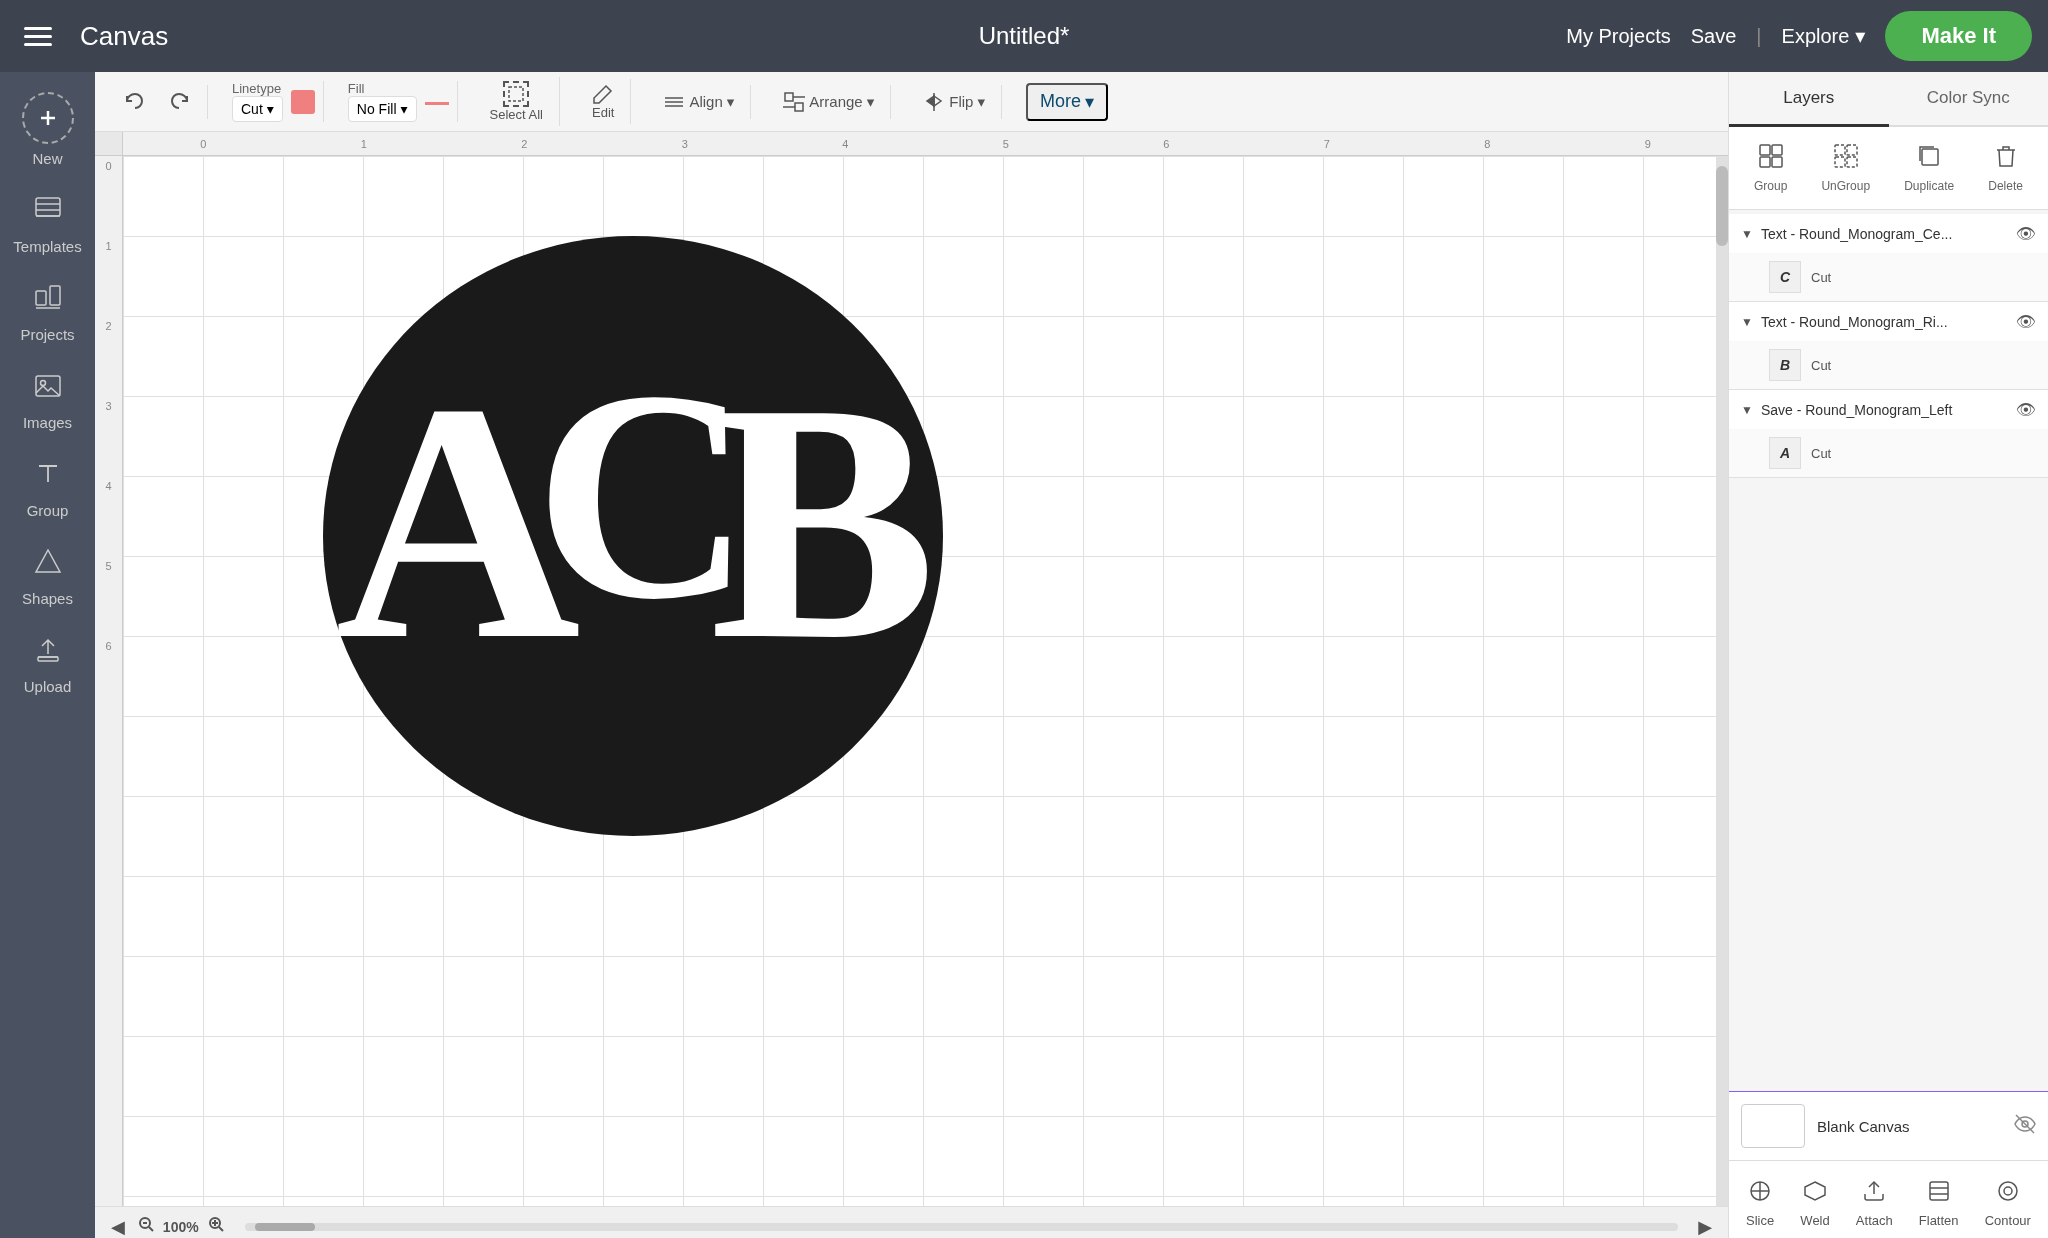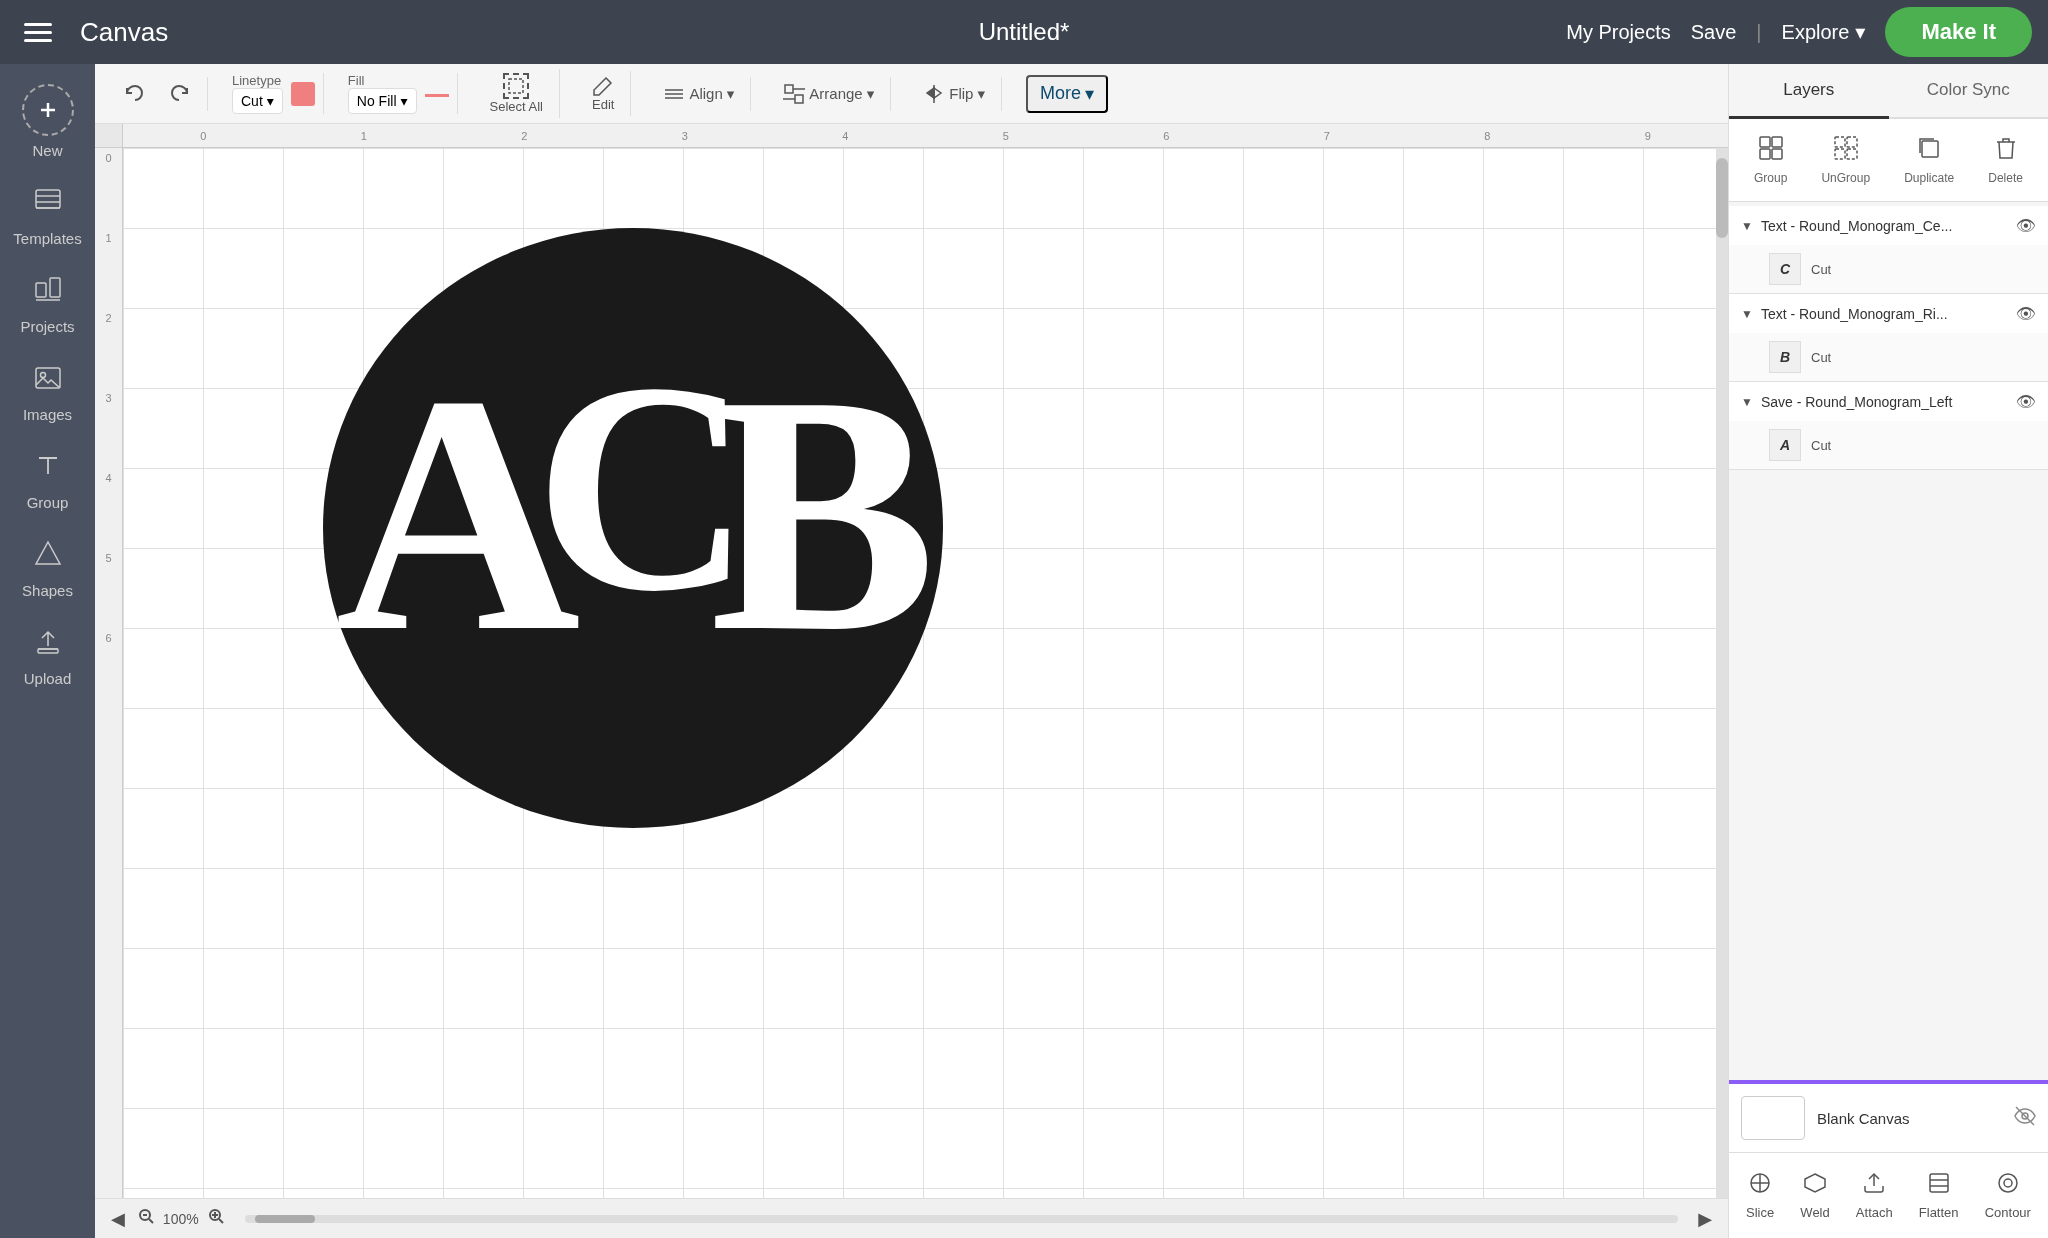--- a/index.html
+++ b/index.html
@@ -1,20 +1,20 @@
 <!DOCTYPE html>
 <html><head>
   <meta charset="utf-8">
   <style>
     * { box-sizing: border-box; margin: 0; padding: 0; }
     body { font-family: -apple-system, BlinkMacSystemFont, 'Segoe UI', sans-serif; background: #f0f0f0; overflow: hidden; width: 2048px; height: 1238px; }
 
     
     .top-nav {
-      display: flex; align-items: center; background: #3d4450; height: 64px; padding: 0 16px; gap: 20px; position: relative; z-index: 100;
+      display: flex; align-items: center; background: #3d4450; height: 72px; padding: 0 16px; gap: 20px; position: relative; z-index: 100;
     }
     .hamburger-icon { display: flex; flex-direction: column; gap: 5px; cursor: pointer; padding: 8px; }
     .hamburger-icon span { display: block; width: 28px; height: 3px; background: white; border-radius: 2px; }
     .nav-title { color: white; font-size: 26px; font-weight: 500; margin-right: auto; }
     .nav-center { position: absolute; left: 50%; transform: translateX(-50%); }
     .project-title { color: white; font-size: 24px; }
     .nav-right { display: flex; align-items: center; gap: 20px; margin-left: auto; }
     .nav-link { color: white; font-size: 20px; cursor: pointer; text-decoration: none; }
     .nav-divider { color: #888; font-size: 20px; }
     .explore-btn { display: flex; align-items: center; gap: 6px; color: white; font-size: 20px; cursor: pointer; }
@@ -83,21 +83,21 @@
     .layers-list { flex: 1; overflow-y: auto; padding: 4px 0; }
     .layer-group { border-bottom: 1px solid #e0e0e0; }
     .layer-header { display: flex; align-items: center; padding: 10px 12px; gap: 8px; cursor: pointer; background: white; }
     .layer-chevron { font-size: 12px; color: #555; }
     .layer-name { flex: 1; font-size: 14px; color: #333; }
     .layer-eye { font-size: 16px; color: #555; cursor: pointer; }
     .layer-child { display: flex; align-items: center; padding: 8px 12px 8px 40px; gap: 10px; background: #fafafa; }
     .layer-thumb { width: 32px; height: 32px; background: #f0f0f0; border: 1px solid #ddd; display: flex; align-items: center; justify-content: center; font-size: 14px; font-weight: bold; color: #333; }
     .layer-cut { font-size: 13px; color: #555; }
 
-    .blank-canvas-row { display: flex; align-items: center; padding: 12px; gap: 12px; border-top: 4px solid #8b5cf6; background: white; margin-top: auto; }
+    .blank-canvas-row { display: flex; align-items: center; padding: 12px; gap: 12px; border-top: 1px solid #8b5cf6; background: white; margin-top: auto; }
     .blank-canvas-thumb { width: 64px; height: 44px; background: white; border: 1px solid #ccc; border-radius: 4px; }
     .blank-canvas-label { flex: 1; font-size: 15px; color: #333; }
     .eye-slash { font-size: 18px; color: #888; cursor: pointer; }
 
     .panel-bottom-actions { display: flex; justify-content: space-around; padding: 10px 4px; border-top: 1px solid #ddd; background: white; }
     .bottom-action-btn { display: flex; flex-direction: column; align-items: center; gap: 4px; cursor: pointer; padding: 8px 10px; border-radius: 6px; }
     .bottom-action-icon { font-size: 22px; color: #555; }
     .bottom-action-label { font-size: 13px; color: #555; }
 
     
@@ -362,21 +362,21 @@
         </div>
 
         <div style="position:absolute;right:0;top:0;bottom:0;width:12px;background:#e0e0e0;">
           <div style="width:12px;height:80px;background:#bbb;border-radius:6px;position:absolute;top:10px;"></div>
         </div>
       </div>
     </div>
 
     <div class="canvas-bottom">
       <button class="zoom-btn">◀</button>
-      <div style="position:relative;display:flex;align-items:center;gap:8px;">
+      <div style="position:relative;display:flex;align-items:center;gap:8px;font-weight:bold;">
         <button class="zoom-btn">
           <svg width="18" height="18" viewBox="0 0 18 18" fill="none" stroke="#555" stroke-width="2">
             <circle cx="8" cy="8" r="5"></circle>
               <line x1="6" y1="8" x2="10" y2="8"></line>
               <line x1="12" y1="12" x2="16" y2="16"></line>
           </svg>
         </button>
         <span class="zoom-label">100%</span>
         <button class="zoom-btn">
           <svg width="18" height="18" viewBox="0 0 18 18" fill="none" stroke="#555" stroke-width="2">

